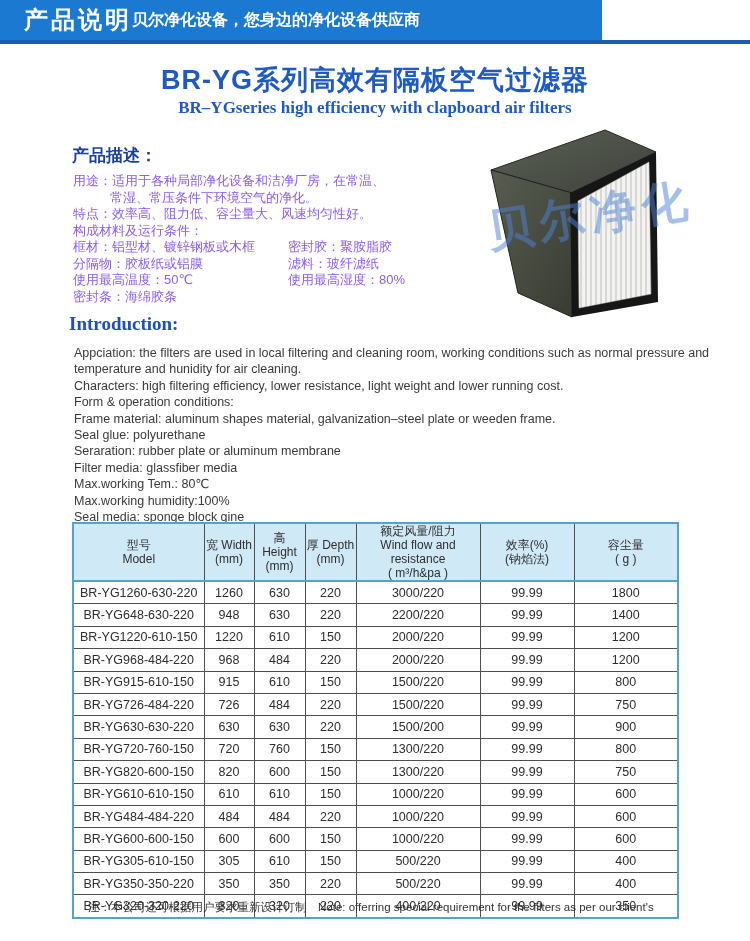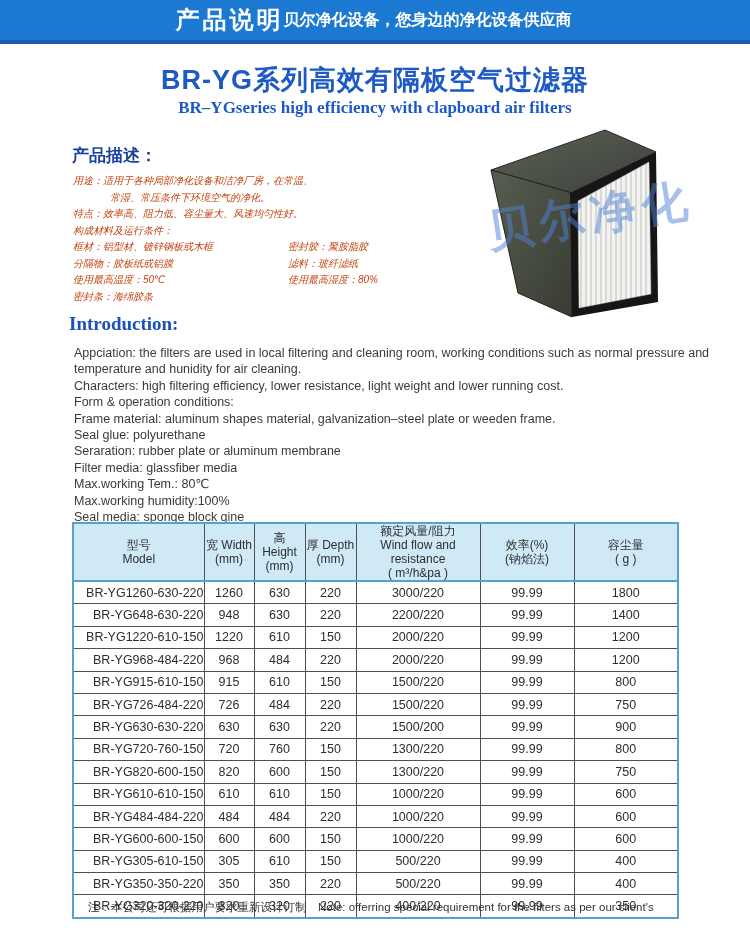--- a/index.html
+++ b/index.html
@@ -4,43 +4,43 @@
 <style>
   html,body { margin:0; padding:0; background:#e8e8e8; }
   .page {
     position:relative; width:750px; height:941px; margin:0 auto;
     background:#ffffff; overflow:hidden;
     font-family:"Liberation Sans","DejaVu Sans",sans-serif;
   }
 
   
   .topbar {
-    position:absolute; left:0; top:0; width:750px; height:40px;
+    position:absolute; left:0; top:0; width:602px; height:40px;
     background:#1b79d2; box-sizing:border-box;
-    display:flex; align-items:center; justify-content:center;
-    padding:0 10px 0 7px;
+    display:flex; align-items:center; justify-content:flex-start;
+    padding:0 10px 0 24px;
   }
   .topbar-title { color:#fff; font-size:24px; font-weight:bold; letter-spacing:3px; }
   .topbar-slogan { color:#fff; font-size:16px; font-weight:bold; }
   .topbar-underline { position:absolute; left:0; top:40px; width:750px; height:4px; background:#1b5cae; }
 
   
   .main-title {
     position:absolute; left:0; top:62px; width:750px; text-align:center;
     font-size:27px; font-weight:bold; color:#1e5ac4; letter-spacing:1px;
   }
   .sub-title {
     position:absolute; left:0; top:98px; width:750px; text-align:center;
     font-family:"Liberation Serif","DejaVu Serif",serif;
     font-size:17px; font-weight:bold; color:#1e5ac4;
   }
 
   
   .desc-label { position:absolute; left:72px; top:144px; font-size:17px; font-weight:bold; color:#19409f; }
-  .desc-block { position:absolute; left:73px; top:173px; width:370px; font-size:10px; color:#c2410c;font-style:italic; }
+  .desc-block { position:absolute; left:73px; top:173px; width:370px; font-size:13px; color:#8b5cf6; }
   .desc-row { position:relative; line-height:16.5px; height:16.5px; white-space:nowrap; }
   .desc-row .right { position:absolute; left:195px; top:0;margin-left:20px; }
   .desc-row.indent .left { padding-left:37px; }
 
   
   .photo { position:absolute; left:420px; top:125px; width:330px; height:230px; }
 
   
   .intro-label {
     position:absolute; left:69px; top:313px;
@@ -56,21 +56,21 @@
     border-collapse:collapse; table-layout:fixed;
     font-size:12.5px; color:#2e2e2e;
     border:2px solid #55a2ce;
   }
   .spec-table th, .spec-table td { border:1px solid #4f4f4f; text-align:center; padding:0; overflow:hidden; }
   .spec-table thead th {
     background:#cfe9f7; height:48px; font-weight:normal; font-size:12px;
     line-height:14px; border-bottom:2px solid #55a2ce;
   }
   .spec-table tbody td { height:21.4px; }
-  .spec-table tbody td.model { text-align:right; }
+  .spec-table tbody td.model { text-align:center; }
 
   .note { position:absolute; left:88px; top:900px; font-size:11.5px; color:#333; white-space:nowrap; }
 </style>
 </head>
 <body>
 
 <div class="page">
 
   <div class="topbar">
     <span class="topbar-title">产品说明</span>

